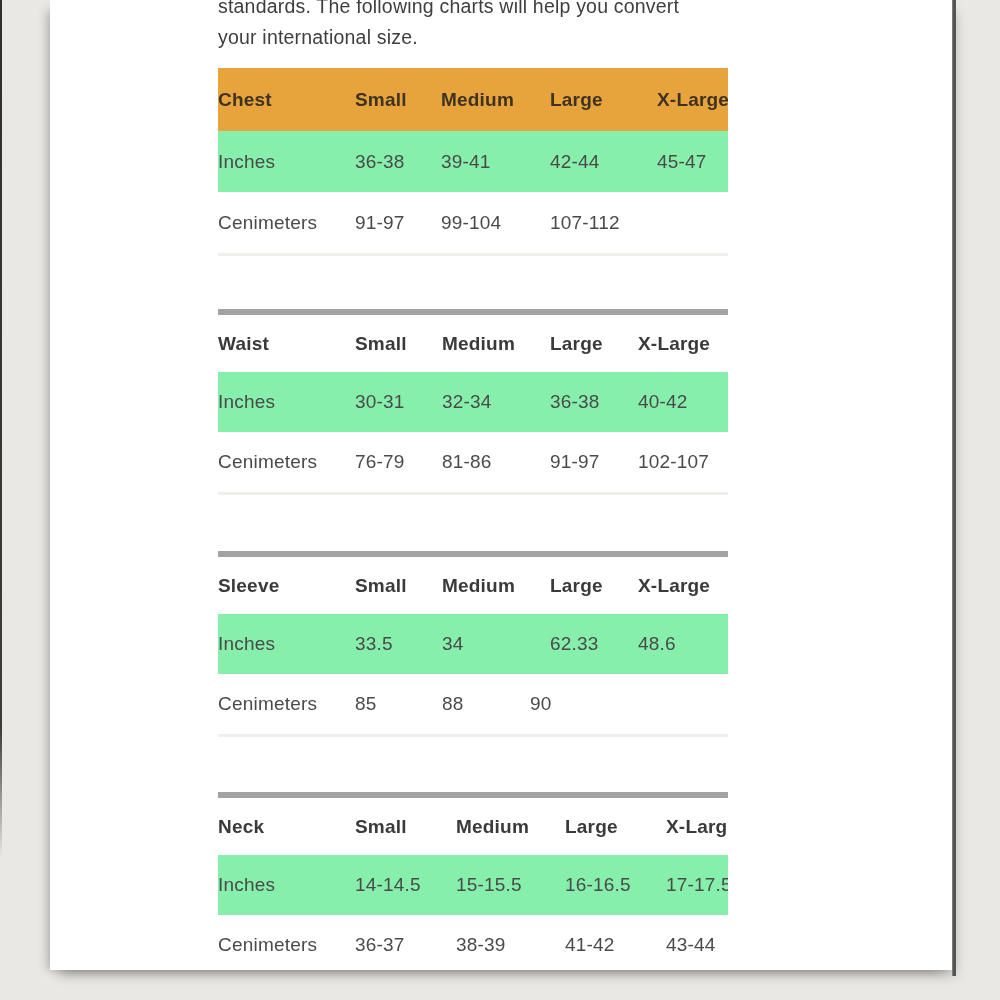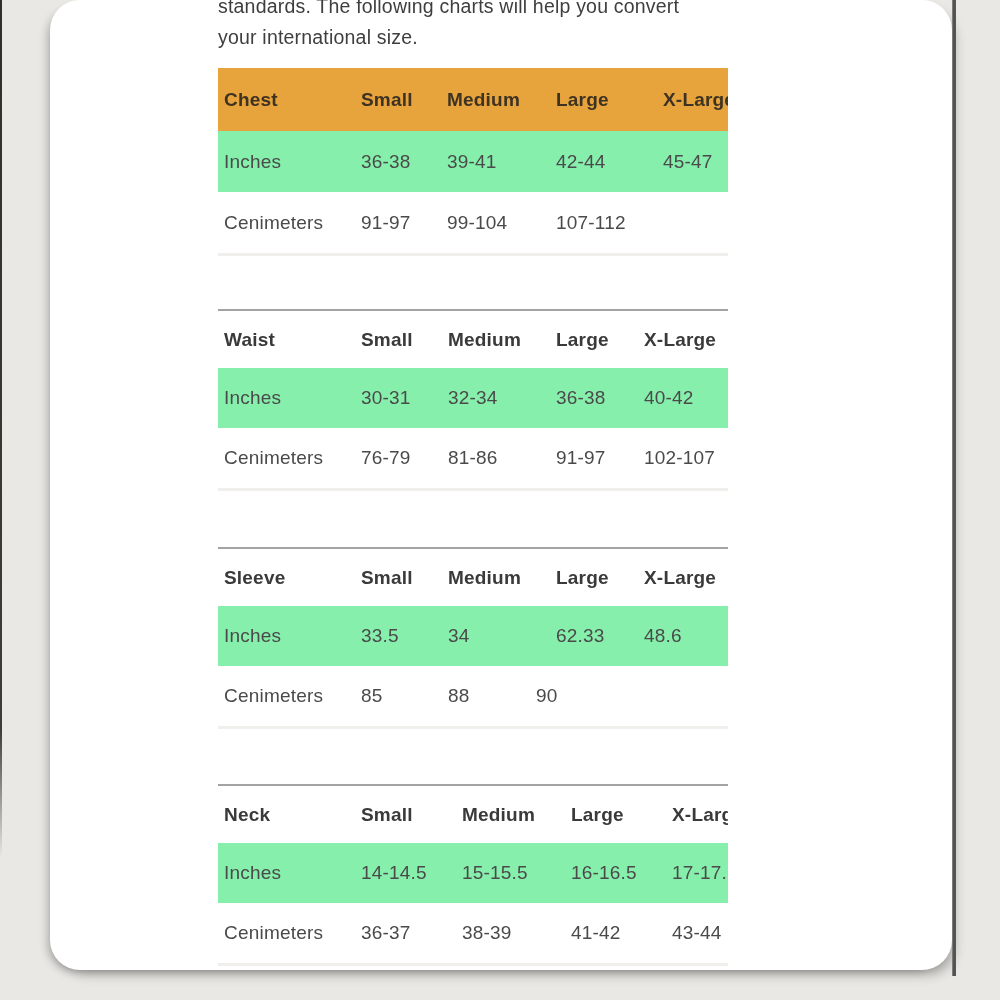--- a/index.html
+++ b/index.html
@@ -25,21 +25,20 @@
     z-index: 3;
   }
   .page {
     position: absolute;
     left: 50px; top: 0;
     width: 902px; height: 970px;
     background: #ffffff;
     box-shadow: -7px 5px 10px -5px rgba(0,0,0,0.28),
                  6px 8px 12px -4px rgba(0,0,0,0.30);
     overflow: hidden;
-    border-radius: 30px;
   }
   .right-edge-line {
     position: absolute;
     left: 952px; top: 0;
     width: 4px; height: 976px;
     background: linear-gradient(to right, #8b8b89 0%, #4c4c4a 45%, #5a5a58 100%);
     z-index: 4;
   }
   .intro {
     margin: -9px 0 0 168px;
@@ -48,21 +47,21 @@
     line-height: 31px;
     color: #3e3e3e;
     letter-spacing: 0.2px;
   }
   .size-table {
     margin-left: 168px;
     width: 510px;
     overflow: hidden;
     border-bottom: 3px solid #f0efec;
   }
-  .size-table.bordered-top { border-top: 2px solid #a3a3a3; }
+  .size-table.bordered-top { border-top: 6px solid #a3a3a3; }
   .t1 { margin-top: 15px; }
   .t2 { margin-top: 53px; }
   .t3 { margin-top: 56px; }
   .t4 { margin-top: 55px; }
   .row {
     display: flex;
     align-items: stretch;
     background: #ffffff;
   }
   .t1 .row, .t4 .row { width: 560px; }
@@ -74,21 +73,20 @@
     color: #3e3322;
     height: 63px;
   }
   .t2 .header-row, .t3 .header-row, .t4 .header-row { height: 57px; }
   .row.data-row { height: 60px; color: #4a4a4a; }
   .t1 .row.data-row { height: 61px; }
   .row.stripe { background: #86efac; }
   .cell {
     display: flex;
     align-items: center;
-    padding-left: 6px;
     box-sizing: border-box;
     font-size: 19px;
     white-space: nowrap;
     letter-spacing: 0.2px;
   }
   
   .t1 .c1 { width: 137px; } .t1 .c2 { width: 86px; }  .t1 .c3 { width: 109px; } .t1 .c4 { width: 107px; } .t1 .c5 { width: 121px; }
   .t2 .c1 { width: 137px; } .t2 .c2 { width: 87px; }  .t2 .c3 { width: 108px; } .t2 .c4 { width: 88px; }  .t2 .c5 { width: 90px; }
   .t3 .c1 { width: 137px; } .t3 .c2 { width: 87px; }  .t3 .c3 { width: 108px; } .t3 .c4 { width: 88px; }  .t3 .c5 { width: 90px; }
   .t4 .c1 { width: 137px; } .t4 .c2 { width: 101px; } .t4 .c3 { width: 109px; } .t4 .c4 { width: 101px; } .t4 .c5 { width: 112px; }

